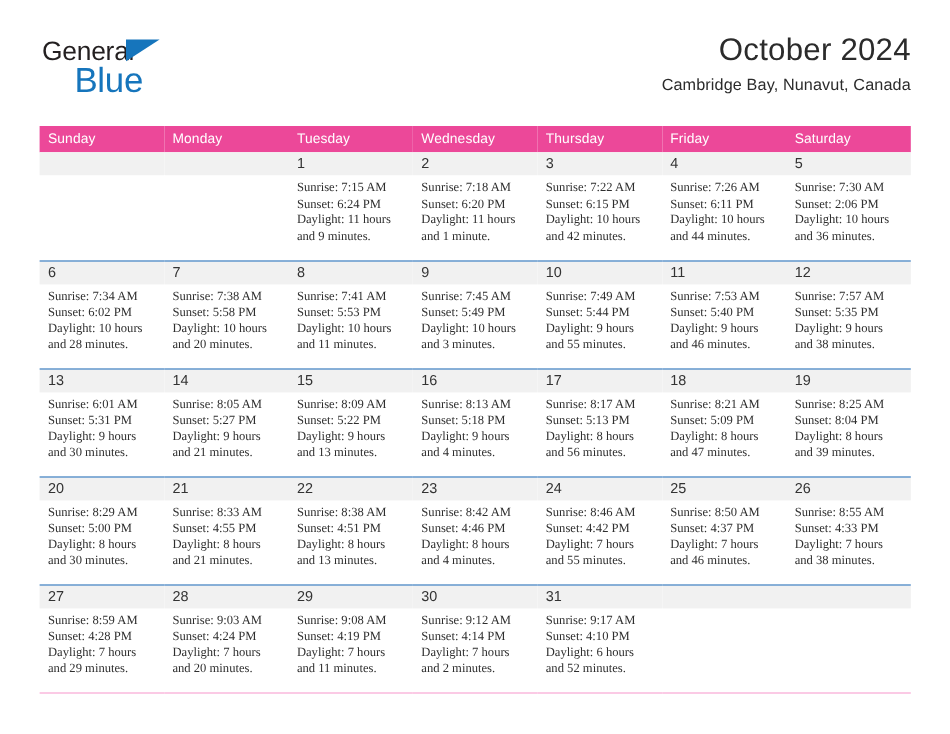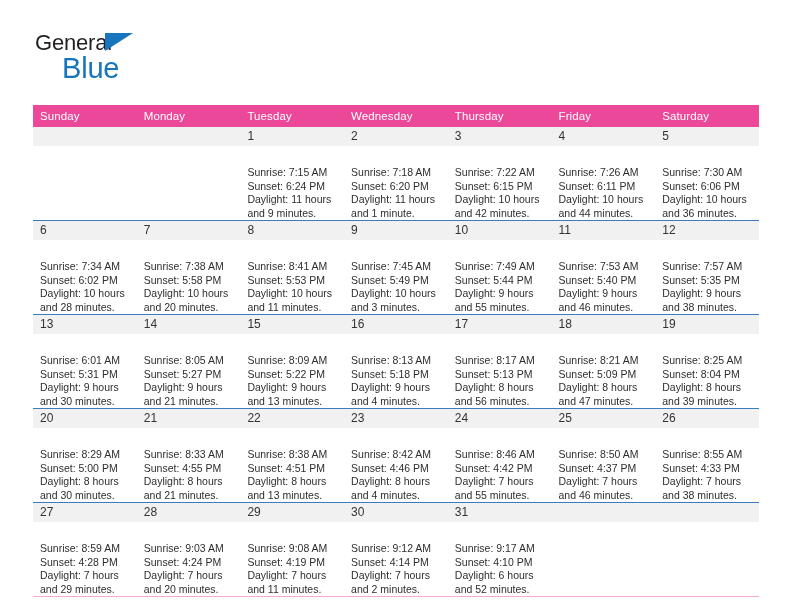--- a/index.html
+++ b/index.html
@@ -115,41 +115,46 @@
     display: block;
     background: #f1f1f1;
     font-size: 12px;
     color: #333333;
     padding: 3px 0 3px 7px;
     height: 19px;
     line-height: 13px;
   }
   td.empty .daynum { background: #f1f1f1; }
   .info {
-    padding: 20px 6px 0 7px;
+    padding: 4px 6px 0 7px;
     font-size: 10.5px;
     line-height: 13.5px;
     color: #2e2e2e;
+    font-family: Liberation Serif, serif;
   }
   .info div { white-space: nowrap; }
   .info .dl { white-space: normal; }
 </style>
 </head>
 <body>
 
 <div class="page">
 
   <div class="top-bar">
 
     <div class="logo">
       <span class="logo-general">General</span>
       <span class="logo-tri"></span>
       <span class="logo-blue">Blue</span>
     </div>
 
+    <div class="title-block">
+      <div class="cal-title">October 2024</div>
+      <div class="cal-sub">Cambridge Bay, Nunavut, Canada</div>
+    </div>
 
   </div>
 
   <table class="calendar">
     <thead>
       <tr>
         <th>Sunday</th>
         <th>Monday</th>
         <th>Tuesday</th>
         <th>Wednesday</th>
@@ -195,21 +200,21 @@
             <div class="info">
               <div>Sunrise: 7:26 AM</div>
               <div>Sunset: 6:11 PM</div>
               <div class="dl">Daylight: 10 hours and 44 minutes.</div>
             </div>
           </td>
           <td>
             <span class="daynum">5</span>
             <div class="info">
               <div>Sunrise: 7:30 AM</div>
-              <div>Sunset: 6:06 PM</div>
+              <div>Sunset: 2:06 PM</div>
               <div class="dl">Daylight: 10 hours and 36 minutes.</div>
             </div>
           </td>
         </tr>
         <tr class="week">
           <td>
             <span class="daynum">6</span>
             <div class="info">
               <div>Sunrise: 7:34 AM</div>
               <div>Sunset: 6:02 PM</div>
@@ -220,21 +225,21 @@
             <span class="daynum">7</span>
             <div class="info">
               <div>Sunrise: 7:38 AM</div>
               <div>Sunset: 5:58 PM</div>
               <div class="dl">Daylight: 10 hours and 20 minutes.</div>
             </div>
           </td>
           <td>
             <span class="daynum">8</span>
             <div class="info">
-              <div>Sunrise: 8:41 AM</div>
+              <div>Sunrise: 7:41 AM</div>
               <div>Sunset: 5:53 PM</div>
               <div class="dl">Daylight: 10 hours and 11 minutes.</div>
             </div>
           </td>
           <td>
             <span class="daynum">9</span>
             <div class="info">
               <div>Sunrise: 7:45 AM</div>
               <div>Sunset: 5:49 PM</div>
               <div class="dl">Daylight: 10 hours and 3 minutes.</div>

